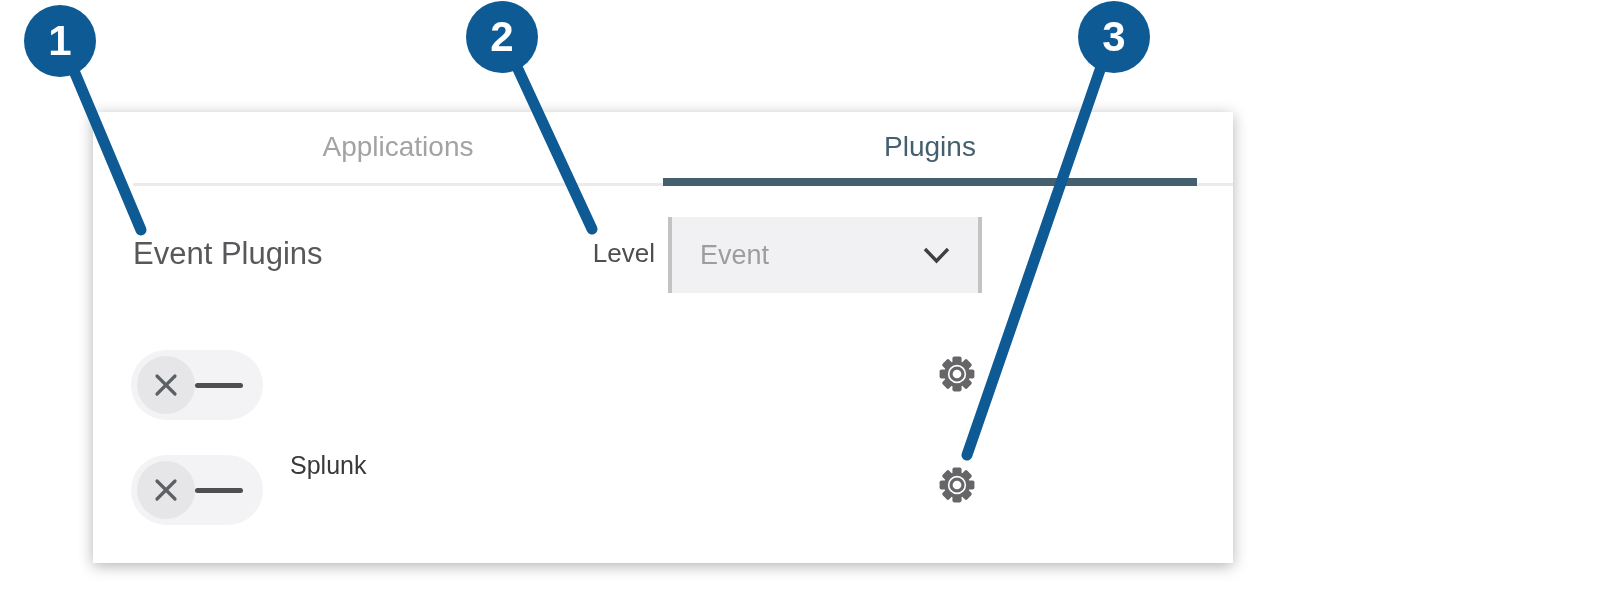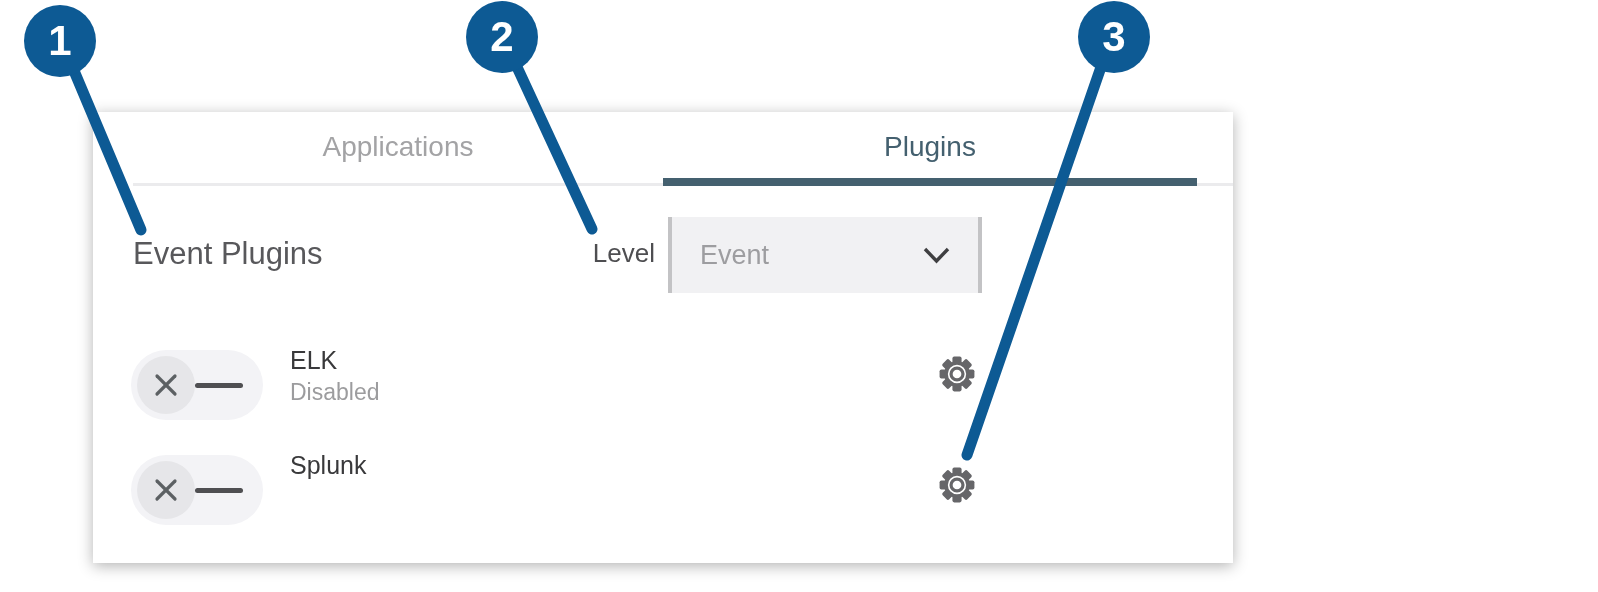--- a/index.html
+++ b/index.html
@@ -206,24 +206,20 @@
     </div>
 
     <div class="toggle row1-toggle">
       <div class="knob">
         <svg width="26" height="26" viewBox="0 0 26 26">
           <line x1="4" y1="4" x2="22" y2="22" stroke="#5c6063" stroke-width="3.2" stroke-linecap="round"></line>
           <line x1="22" y1="4" x2="4" y2="22" stroke="#5c6063" stroke-width="3.2" stroke-linecap="round"></line>
         </svg>
       </div>
       <div class="dash"></div>
-    </div>
-    <div class="plugin-labels row1-labels">
-      <span class="plugin-name">ELK</span>
-      <span class="plugin-status">Disabled</span>
     </div>
     <div class="gear-button row1-gear">
       <svg width="44" height="44" viewBox="0 0 48 48">
         <g fill="#666669">
           <rect x="19" y="5" width="10" height="9" rx="2" transform="rotate(0 24 24)"></rect>
           <rect x="19" y="5" width="10" height="9" rx="2" transform="rotate(45 24 24)"></rect>
           <rect x="19" y="5" width="10" height="9" rx="2" transform="rotate(90 24 24)"></rect>
           <rect x="19" y="5" width="10" height="9" rx="2" transform="rotate(135 24 24)"></rect>
           <rect x="19" y="5" width="10" height="9" rx="2" transform="rotate(180 24 24)"></rect>
           <rect x="19" y="5" width="10" height="9" rx="2" transform="rotate(225 24 24)"></rect>

